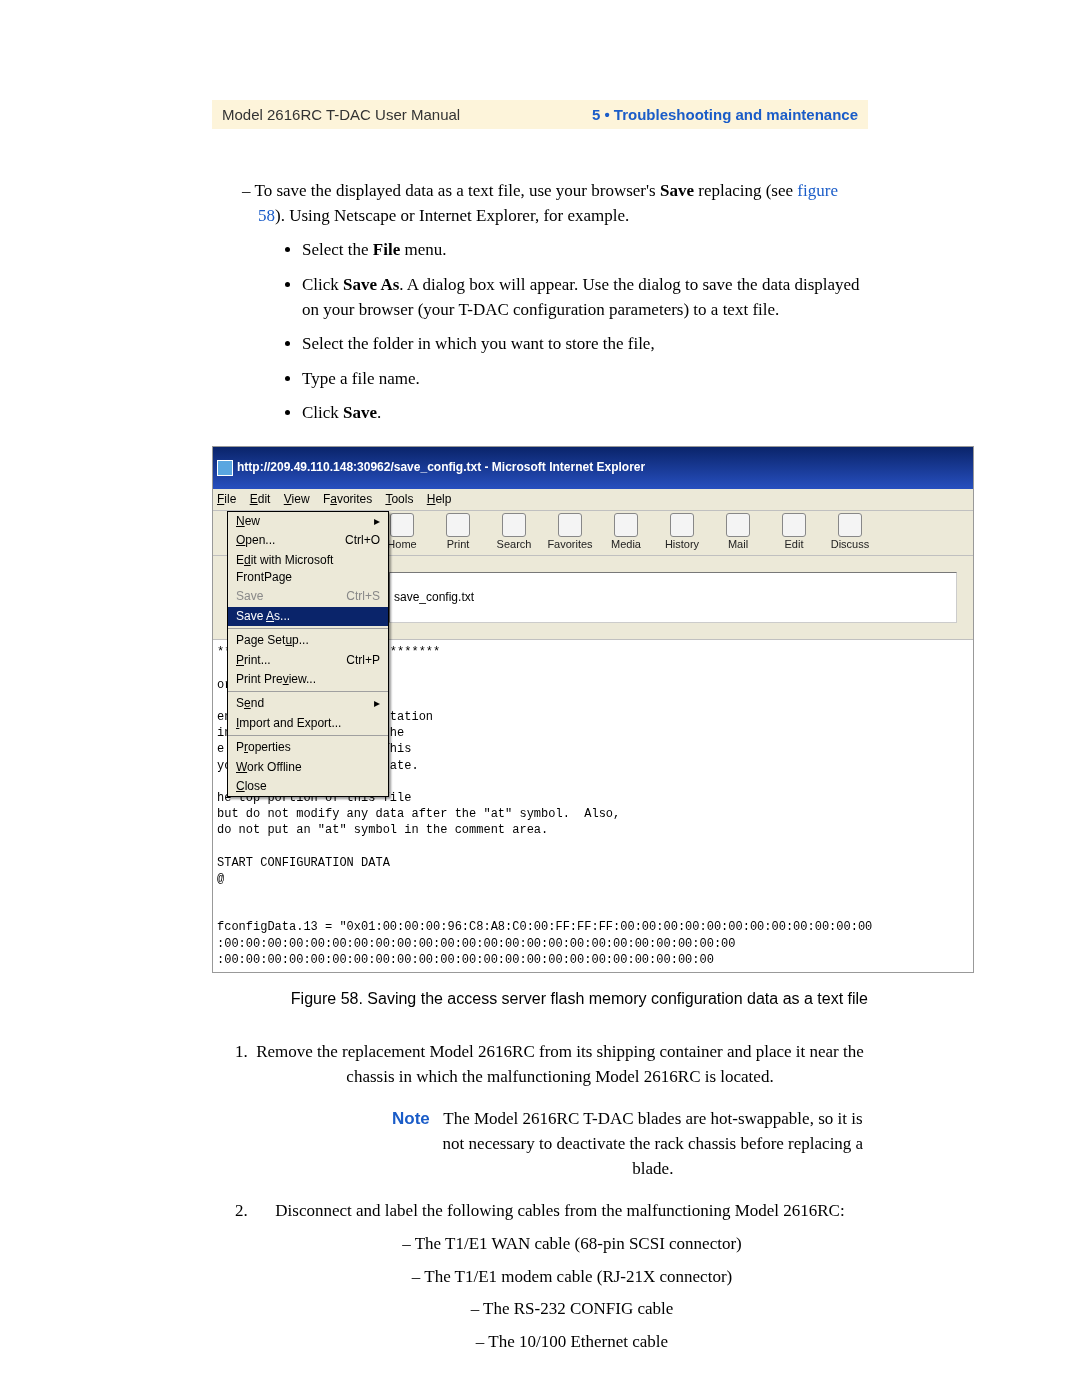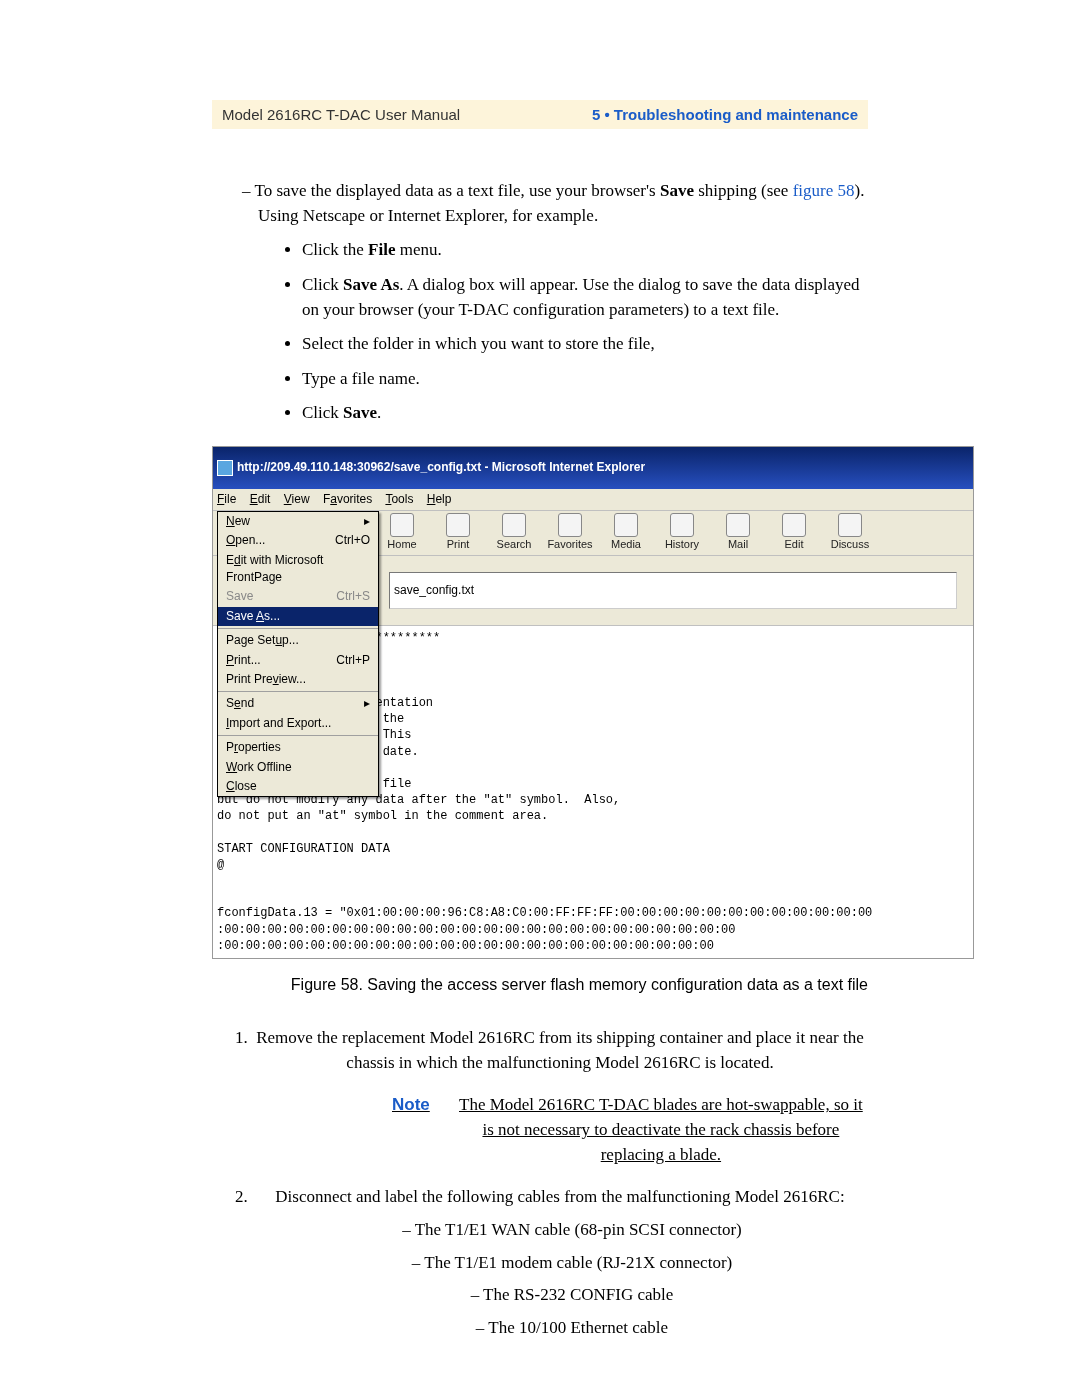--- a/index.html
+++ b/index.html
@@ -105,78 +105,77 @@
   .addr-row {
     display:flex;
     align-items:center;
     background:#ece9d8;
     border-bottom:1px solid #c0c0c0;
     font-size:12px;
   }
   .addr-row .addr-field {
     flex:1;
     margin:16px;
-    padding:9px 4px;
+    padding:16px 4px;
     background:#fff;
     border:1px inset #ccc;
   }
   .content-area {
     font-family: 'Courier New', monospace;
     font-size: 12px;
     white-space: pre;
     padding: 4px;
     line-height: 1.35;
     position: relative;
   }
   .float-menu-wrap { position: relative; }
   .float-menu {
     position: absolute;
-    top: 0; left: 4px;
+    top: 0; left: 14px;
     z-index: 3;
   }
   .fig-caption {
     text-align: right;
     font-family: Arial, Helvetica, sans-serif;
     font-size: 16px;
     margin: 14px 0 30px 0;
   }
   .subheading {
     font-style: italic;
     font-size: 20px;
     margin: 14px 0 6px 0;
     font-family: Georgia, serif;
   }
   .numlist { margin: 0; padding-left: 40px; }
   .numlist > li { margin: 8px 0; text-align: center; }
   .note-block {
     display: flex;
-    gap: 24px;
+    gap: 8px;
     margin: 18px 0 18px 140px;
     max-width: 560px;
-    text-decoration: underline;
   }
   .note-label { color: #1a5cc8; font-weight: bold; font-family: Arial, sans-serif; }
   .dash-sub { padding-left: 40px; text-indent: -16px; margin: 8px 0; }
 </style>
 </head>
 <body>
 
 <div class="page">
 
   <div class="header-bar">
     <span class="header-left">Model 2616RC T-DAC User Manual</span>
     <span class="header-right">5 • Troubleshooting and maintenance</span>
   </div>
 
   <div class="body-text">
     <p class="indent-dash">
-      – <span>To save the displayed data as a text file, use your browser's </span><b>Save</b><span> shipping (see </span><span class="link-blue">figure 58</span><span>). Using Netscape or Internet Explorer, for example.</span>
+      – <span>To save the displayed data as a text file, use your browser's </span><b>Save</b><span> replacing (see </span><span class="link-blue">figure 58</span><span>). Using Netscape or Internet Explorer, for example.</span>
     </p>
     <ul class="bullet-list">
-      <li><span>Click the </span><b>File</b><span> menu.</span></li>
+      <li><span>Select the </span><b>File</b><span> menu.</span></li>
       <li><span>Click </span><b>Save As</b><span>. A dialog box will appear. Use the dialog to save the data displayed on your browser (your T-DAC configuration parameters) to a text file.</span></li>
       <li>Select the folder in which you want to store the file,</li>
       <li>Type a file name.</li>
       <li><span>Click </span><b>Save</b><span>.</span></li>
     </ul>
 
     <div class="screenshot">
       <div class="win-titlebar">
         <span class="ie-icon"></span>
         <span>http://209.49.110.148:30962/save_config.txt - Microsoft Internet Explorer</span>

